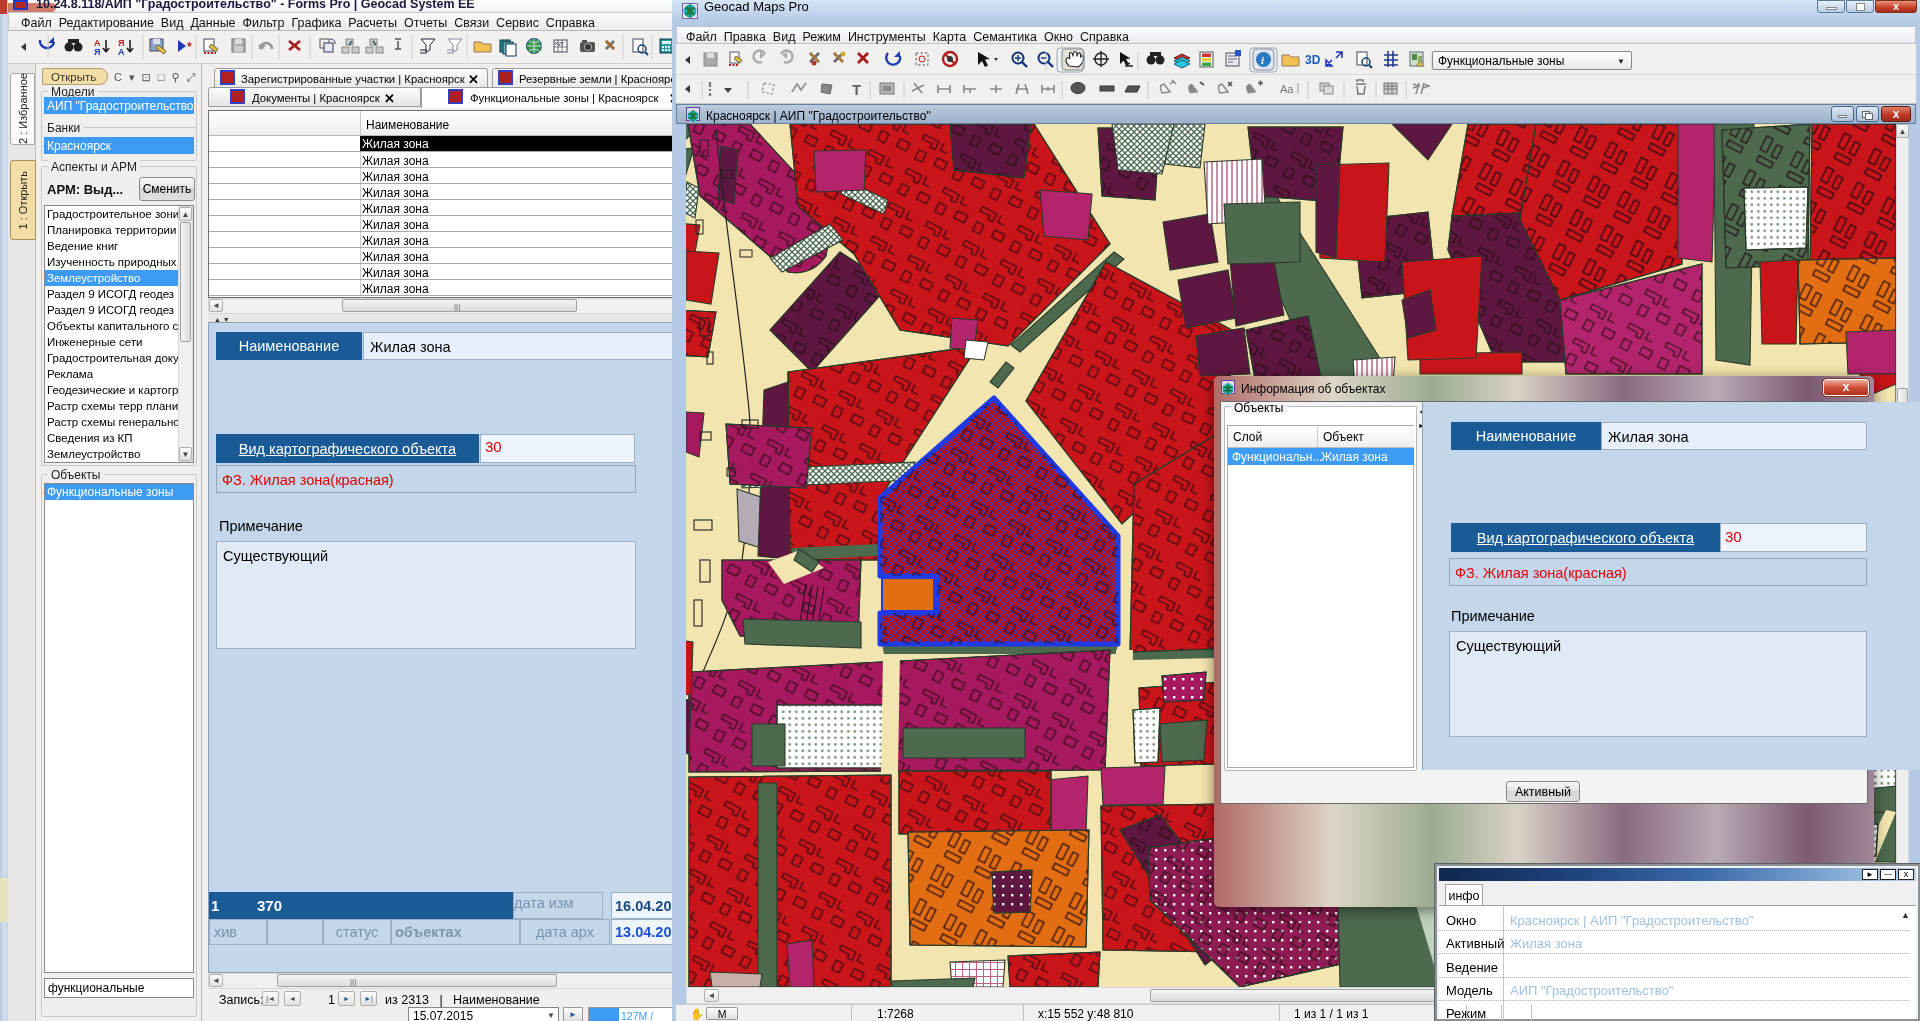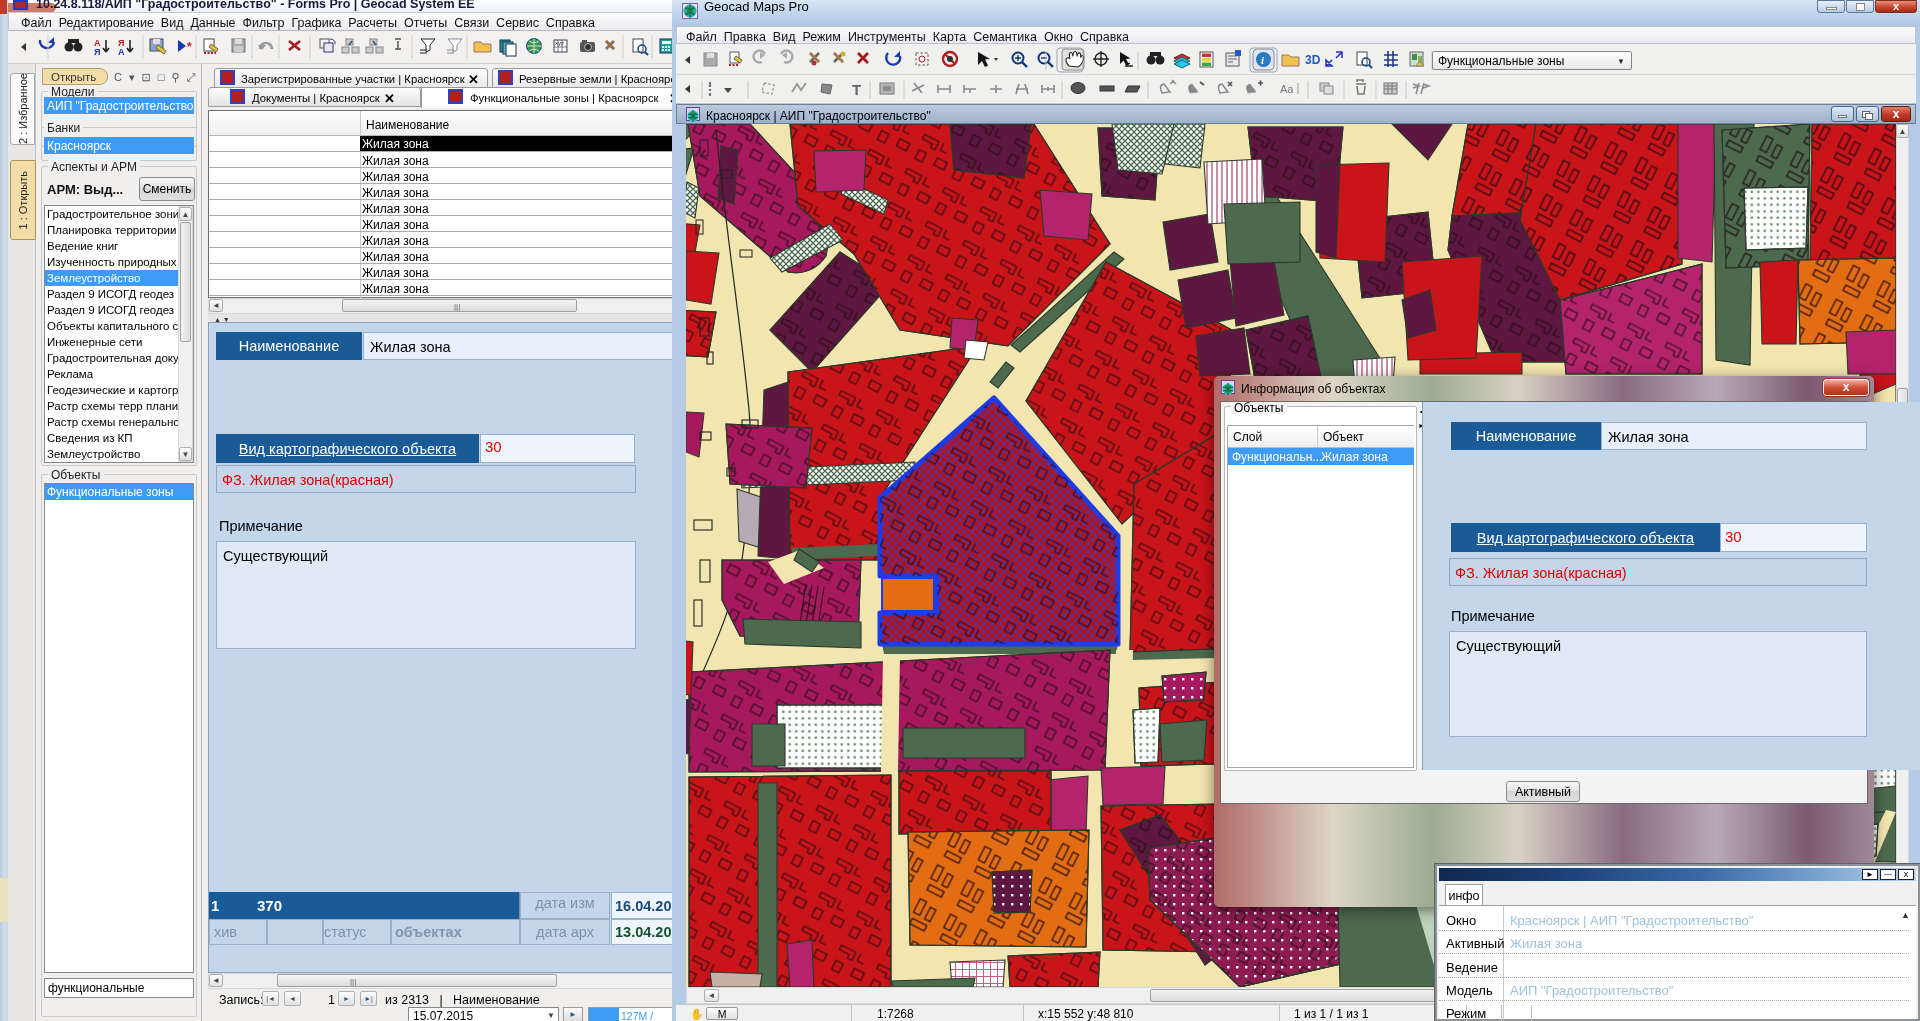--- a/index.html
+++ b/index.html
@@ -216,28 +216,28 @@
         </div>
       <div class="fld" style="left:271px;top:111px;width:155px;height:29px;font-size:15px;color:#e00000;padding:3px 0 0 4px;background:#eef4fc">30</div>
       <div class="fld" style="left:7px;top:142px;width:420px;height:28px;font-size:14.5px;color:#e00000;padding:6px 0 0 5px;background:#c3d6ea;border-color:#90a8c0">ФЗ. Жилая зона(красная)</div>
       <div class="tx" style="left:10px;top:196px;font-size:14.5px;color:#000">Примечание</div>
       <div class="fld" style="left:7px;top:218px;width:420px;height:108px;font-size:14.5px;color:#000;padding:6px 0 0 6px;background:#dfeaf6">Существующий</div>
 
       <div class="ab" style="left:0;top:569px;width:311px;height:27px;background:#1a5a96;border-right:1px solid #7a93ad">
           <span style="position:absolute;left:48px;top:5px;font-size:15px;font-weight:bold;color:#fff">370</span>
           <span style="position:absolute;left:2px;top:5px;font-size:15px;font-weight:bold;color:#fff">1</span>
         </div>
-      <div class="ab" style="left:311px;top:569px;width:90px;height:27px;background:#c3d6ea;border:1px solid #9ab0c6;font-size:14.5px;color:#7a93ad;text-align:center;padding-top:2px">дата изм</div>
+      <div class="ab" style="left:304px;top:569px;width:90px;height:27px;background:#c3d6ea;border:1px solid #9ab0c6;font-size:14.5px;color:#7a93ad;text-align:left;padding-top:2px">дата изм</div>
       <div class="ab" style="left:402px;top:569px;width:66px;height:27px;background:#eef4fc;border:1px solid #9ab0c6;font-size:14.5px;font-weight:bold;color:#1a4a7a;padding:5px 0 0 3px">16.04.20</div>
       <div class="ab" style="left:0;top:596px;width:58px;height:26px;background:#c3d6ea;border:1px solid #9ab0c6;font-size:14.5px;color:#7a93ad;padding:4px 0 0 4px">хив</div>
       <div class="ab" style="left:58px;top:596px;width:56px;height:26px;background:#c3d6ea;border:1px solid #9ab0c6"></div>
-      <div class="ab" style="left:114px;top:596px;width:68px;height:26px;background:#c3d6ea;border:1px solid #9ab0c6;font-size:14.5px;color:#7a93ad;text-align:left;padding-top:4px">статус</div>
+      <div class="ab" style="left:114px;top:596px;width:68px;height:26px;background:#c3d6ea;border:1px solid #9ab0c6;font-size:14.5px;color:#7a93ad;text-align:center;padding-top:4px">статус</div>
       <div class="ab" style="left:182px;top:596px;width:129px;height:26px;background:#c3d6ea;border:1px solid #9ab0c6;font-size:14.5px;font-weight:bold;color:#8096aa;padding:4px 0 0 3px">объектах</div>
       <div class="ab" style="left:311px;top:596px;width:90px;height:26px;background:#c3d6ea;border:1px solid #9ab0c6;font-size:14.5px;color:#7a93ad;text-align:center;padding-top:4px">дата арх</div>
-      <div class="ab" style="left:402px;top:596px;width:66px;height:26px;background:#eef4fc;border:1px solid #9ab0c6;font-size:14.5px;font-weight:bold;color:#14532d;padding:4px 0 0 3px">13.04.20</div>
+      <div class="ab" style="left:402px;top:596px;width:66px;height:26px;background:#eef4fc;border:1px solid #9ab0c6;font-size:14.5px;font-weight:bold;color:#1d4ed8;padding:4px 0 0 3px">13.04.20</div>
     </div>
 
     <div class="scrtrack" style="left:6px;top:909px;width:468px;height:16px"></div>
     <div class="arrbtn" style="left:7px;top:910px;width:14px;height:13px">◄</div>
     <div class="scrthumbh" style="left:75px;top:910px;width:280px;height:13px"></div>
     <div class="tx" style="left:148px;top:914px;font-size:8px;color:#666">|||</div>
 
     <div class="tx" style="left:17px;top:930px;font-size:12.5px;color:#000">Запись:</div>
     <div class="arrbtn" style="left:60px;top:927px;width:17px;height:15px;font-size:7px">|◄</div>
     <div class="arrbtn" style="left:82px;top:927px;width:17px;height:15px;font-size:7px">◄</div>

